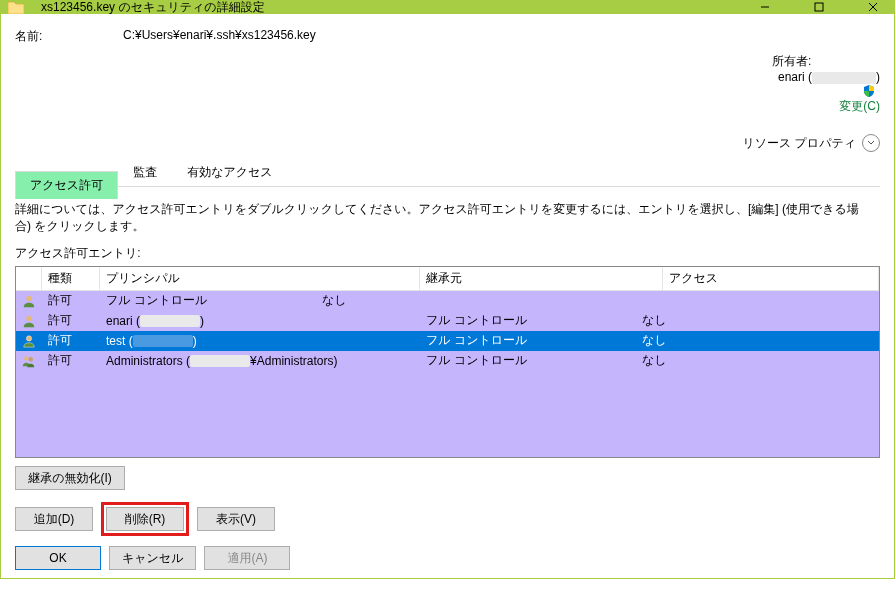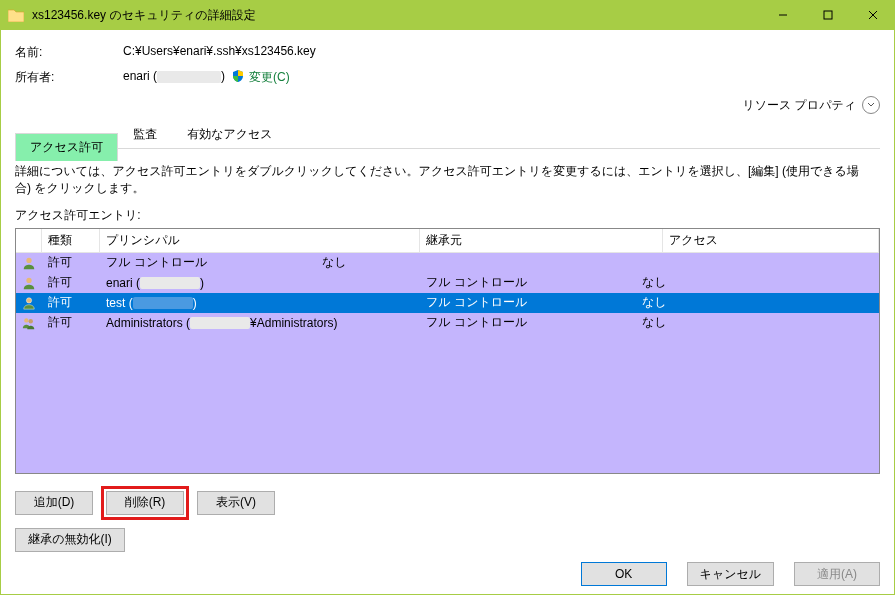--- a/index.html
+++ b/index.html
@@ -1,27 +1,27 @@
 <!DOCTYPE html>
 <html><head>
 <meta charset="utf-8">
 <style>
 * { box-sizing: border-box; margin: 0; padding: 0; font-family: "Yu Gothic UI", "Meiryo", sans-serif; font-size: 12px; }
 body { background: #fff; width: 895px; height: 595px; overflow: hidden; }
-.titlebar { background: #a7cd45; height: 30px; display: flex; align-items: center; padding-left: 8px; }
+.titlebar { background: #a7cd45; height: 14px; display: flex; align-items: center; padding-left: 8px; gap: 9px; }
 .titlebar .folder-icon { width: 16px; height: 13px; margin-right: 8px; }
 .titlebar .folder-icon-svg { display:block; }
 .titlebar .title { flex: 1; color: #000; font-size: 12px; }
 .titlebar .win-btn { width: 45px; height: 30px; display: flex; align-items: center; justify-content: center; color: #000; }
 .titlebar .win-btn svg { display: block; }
 .content { padding: 14px 14px 8px 14px; height: 565px; display: flex; flex-direction: column; border: 1px solid #a7cd45; border-top: none; }
 .header-row { display: flex; margin-bottom: 8px; }
 .header-label { width: 108px; color: #000; }
 .header-value { color: #000; }
-.owner-row { display: flex; align-items: flex-start; margin-bottom: 6px; }
+.owner-row { display: flex; align-items: flex-end; margin-bottom: 15px; flex-direction: column; }
 .shield { width: 14px; height: 14px; margin: 0 4px 0 6px; }
 .link { color: #15803d; cursor: pointer; }
 .resource-row { display: flex; justify-content: flex-end; align-items: center; margin: 4px 0 6px 0; }
 .resource-row .chev { width: 18px; height: 18px; border: 1px solid #888; border-radius: 50%; display: flex; align-items: center; justify-content: center; margin-left: 6px; }
 .tabs { display: flex; border-bottom: 1px solid #d9d9d9; }
 .tab { padding: 5px 14px; border: 1px solid transparent; border-bottom: none; cursor: pointer; position: relative; background: #fff; }
 .tab.active { border-color: #d9d9d9; top: 13px; background: #86efac; }
 .desc { margin: 14px 8px 10px 0; color: #000; line-height: 1.4; }
 .entries-label { margin-bottom: 4px; }
 .grid { border: 1px solid #888; height: 246px; background: #c4b5fd; display: flex; flex-direction: column; }
@@ -40,21 +40,21 @@
 .row .cell-type { width: 58px; }
 .row .cell-principal { width: 320px; }
 .row .cell-access { width: 216px; }
 .row .cell-inherit { flex: 1; }
 .btn-row { display: flex; gap: 8px; margin-top: 12px; align-items: center; }
 .btn { min-width: 78px; height: 24px; background: #e1e1e1; border: 1px solid #adadad; padding: 0 12px; cursor: pointer; }
 .btn.wide { min-width: 110px; }
 .highlight-box { border: 3px solid #e21b1b; padding: 2px; display: inline-flex; }
 .highlight-box .btn { margin:0; }
 .btn-row2 { margin-top: 8px; }
-.footer { margin-top: auto; display: flex; justify-content: flex-end; gap: 20px; padding-top: 10px; }
+.footer { margin-top: auto; display: flex; gap: 8px; padding-top: 10px; }
 .footer .btn { min-width: 86px; }
 .footer .btn.default { border: 1px solid #0078d7; background: #e1e1e1; }
 .footer .btn.disabled { color: #888; }
 .redact { display:inline-block; background:#e9e9e9; border-radius:2px; height:12px; vertical-align:middle; }
 .user-icon { width:16px; height:16px; }
 </style>
 </head>
 <body>
 
 <div class="titlebar">
@@ -176,31 +176,31 @@
             </svg>
           </span>
           <span class="cell cell-type">許可</span>
           <span class="cell cell-principal">Administrators (<span class="redact" style="width:60px;background:#e9e9e9"></span>¥Administrators)</span>
           <span class="cell cell-access">フル コントロール</span>
           <span class="cell cell-inherit">なし</span>
         </div>
       </div>
   </div>
 
+  <div class="btn-row btn-row2">
+    <button class="btn wide">継承の無効化(I)</button>
+  </div>
+
   <div class="btn-row">
     <button class="btn">追加(D)</button>
     <span class="highlight-box">
       <button class="btn">削除(R)</button>
     </span>
     <button class="btn">表示(V)</button>
   </div>
 
-  <div class="btn-row btn-row2">
-    <button class="btn wide">継承の無効化(I)</button>
-  </div>
-
   <div class="footer">
     <button class="btn default">OK</button>
     <button class="btn">キャンセル</button>
     <button class="btn disabled">適用(A)</button>
   </div>
 
 </div>
 
 </body></html>

